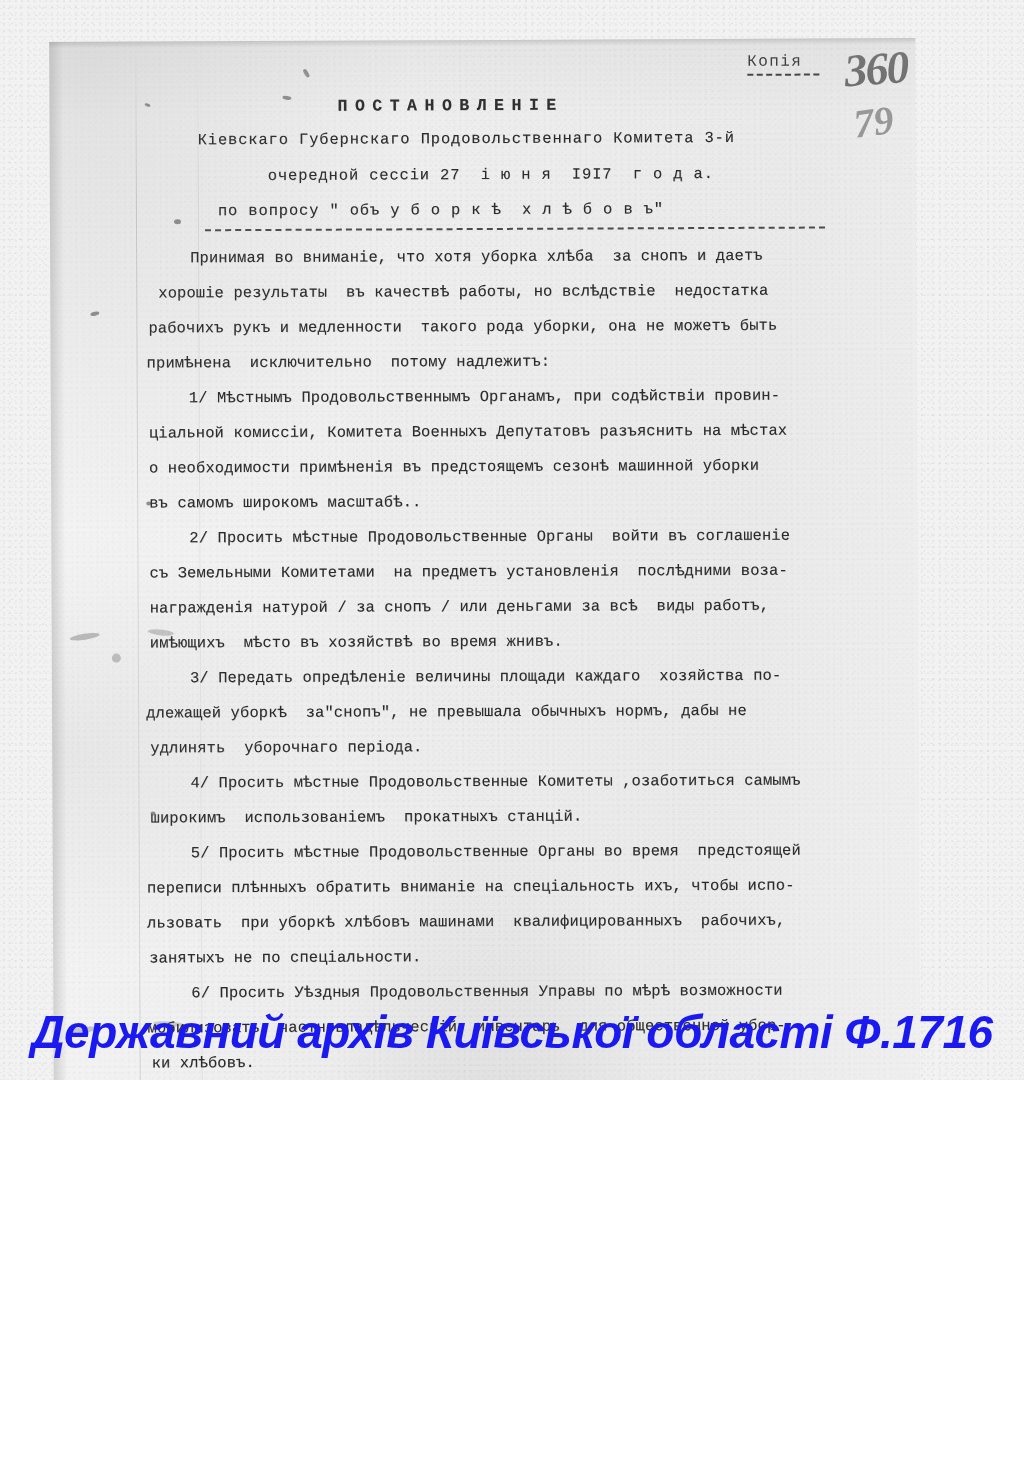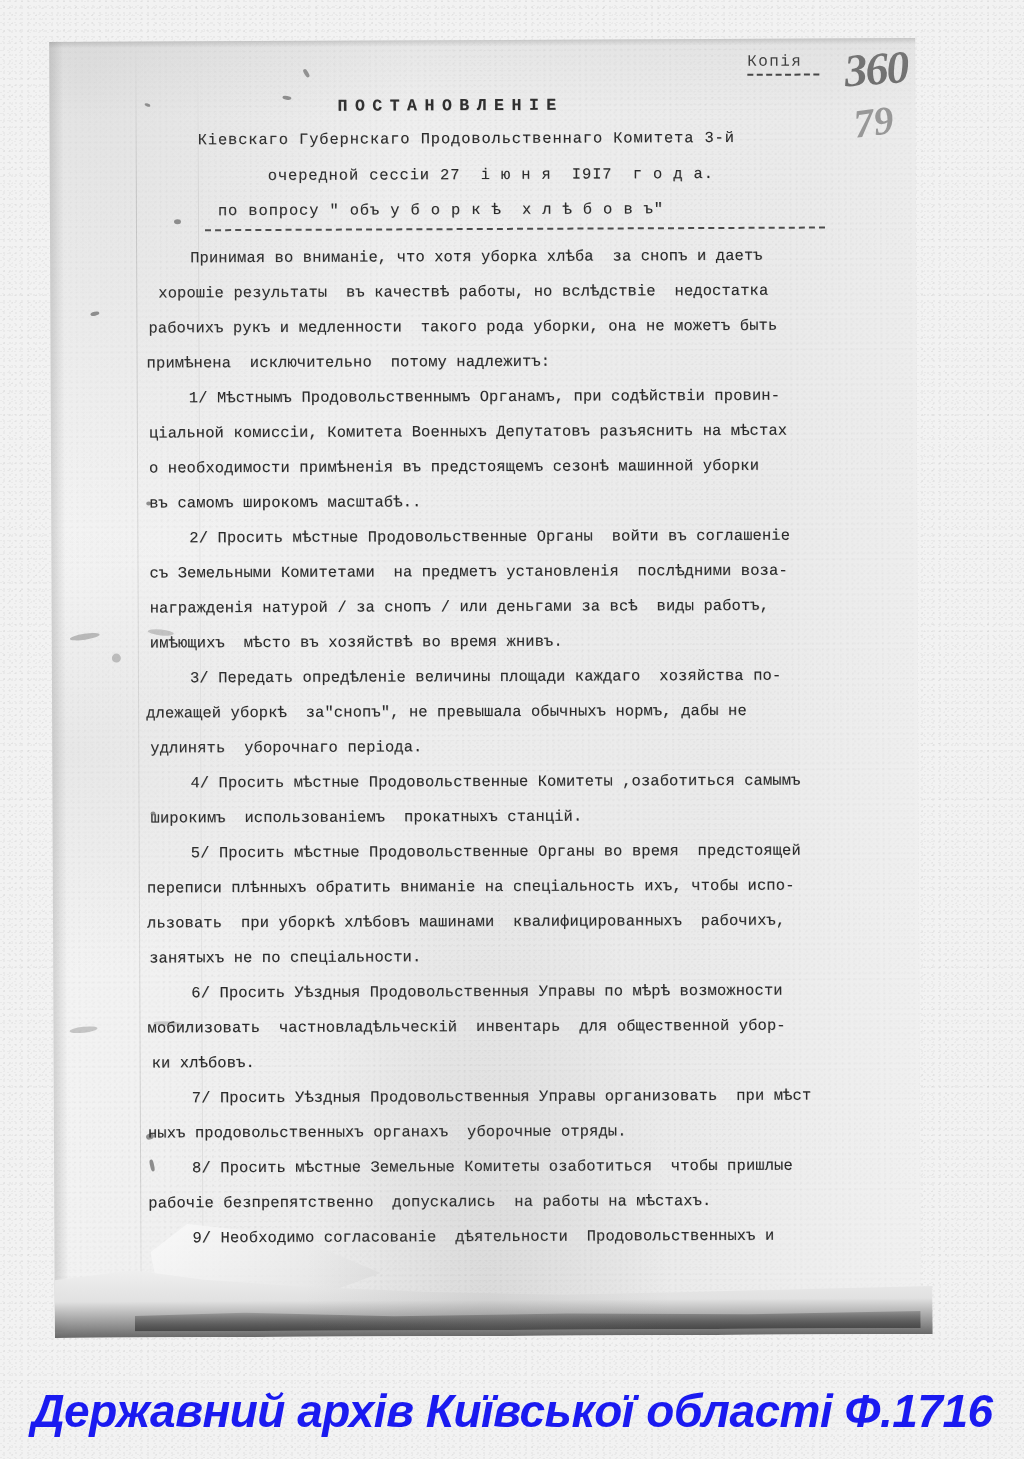--- a/index.html
+++ b/index.html
@@ -8,21 +8,21 @@
     padding: 0;
     background: #ffffff;
   }
   body {
     font-family: "Liberation Mono", "DejaVu Sans Mono", monospace;
   }
 
   #page {
     position: relative;
     width: 1024px;
-    height: 1459px;
+    height: 1080px;
     overflow: hidden;
     background: #f4f4f4;
   }
 
   
   .backdrop {
     position: absolute;
     inset: 0;
     background-color: #f2f2f2;
     background-image:

